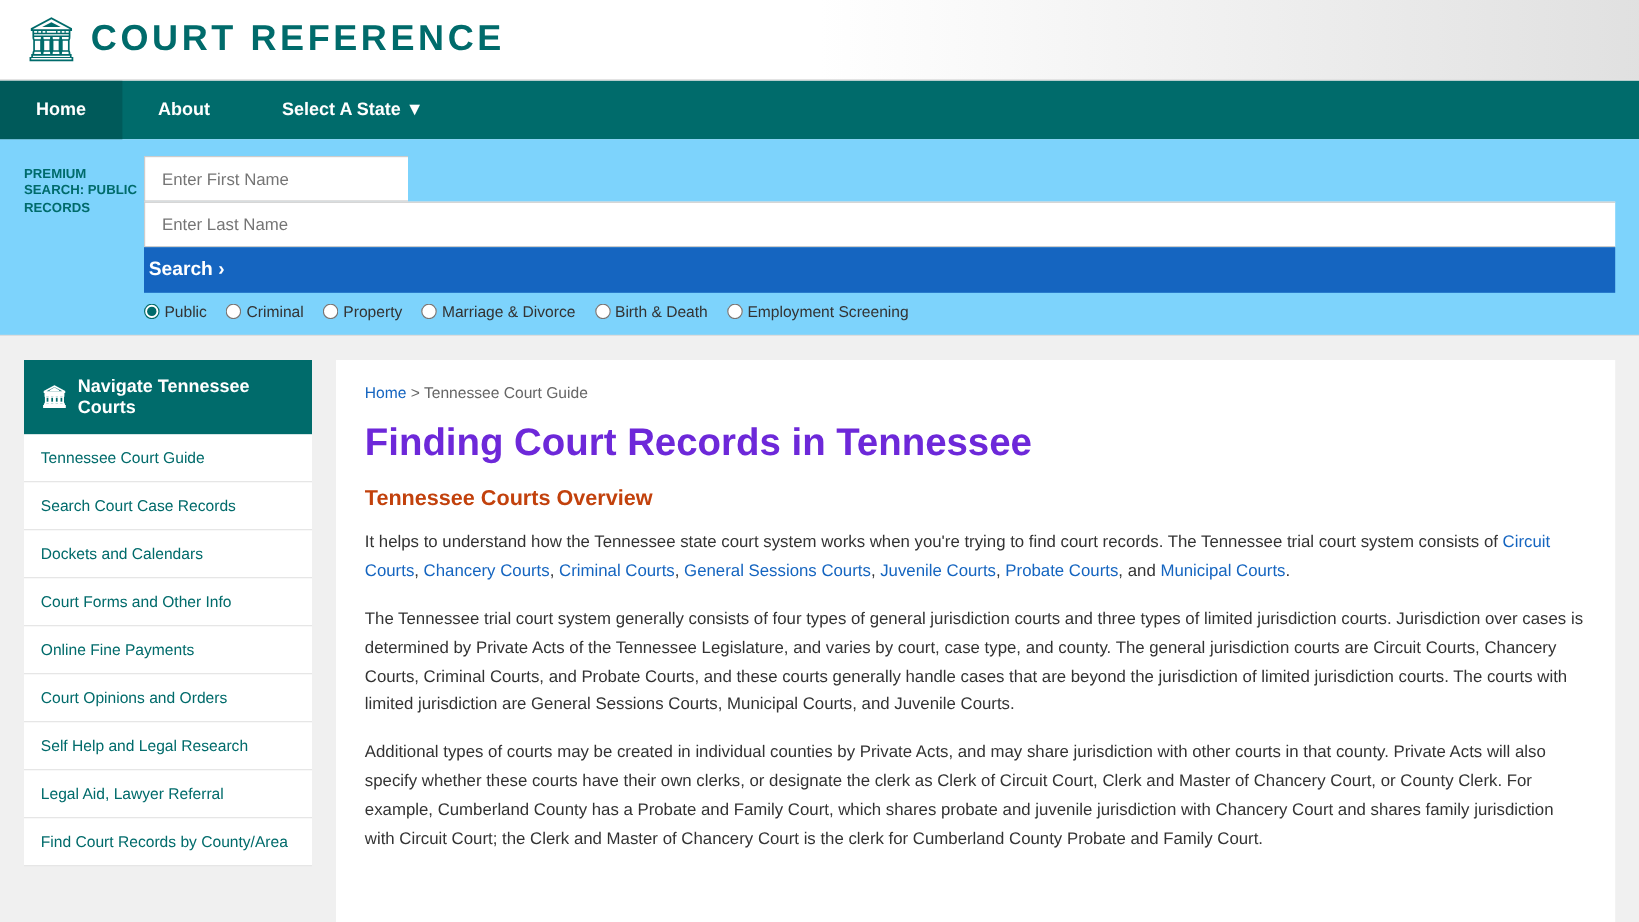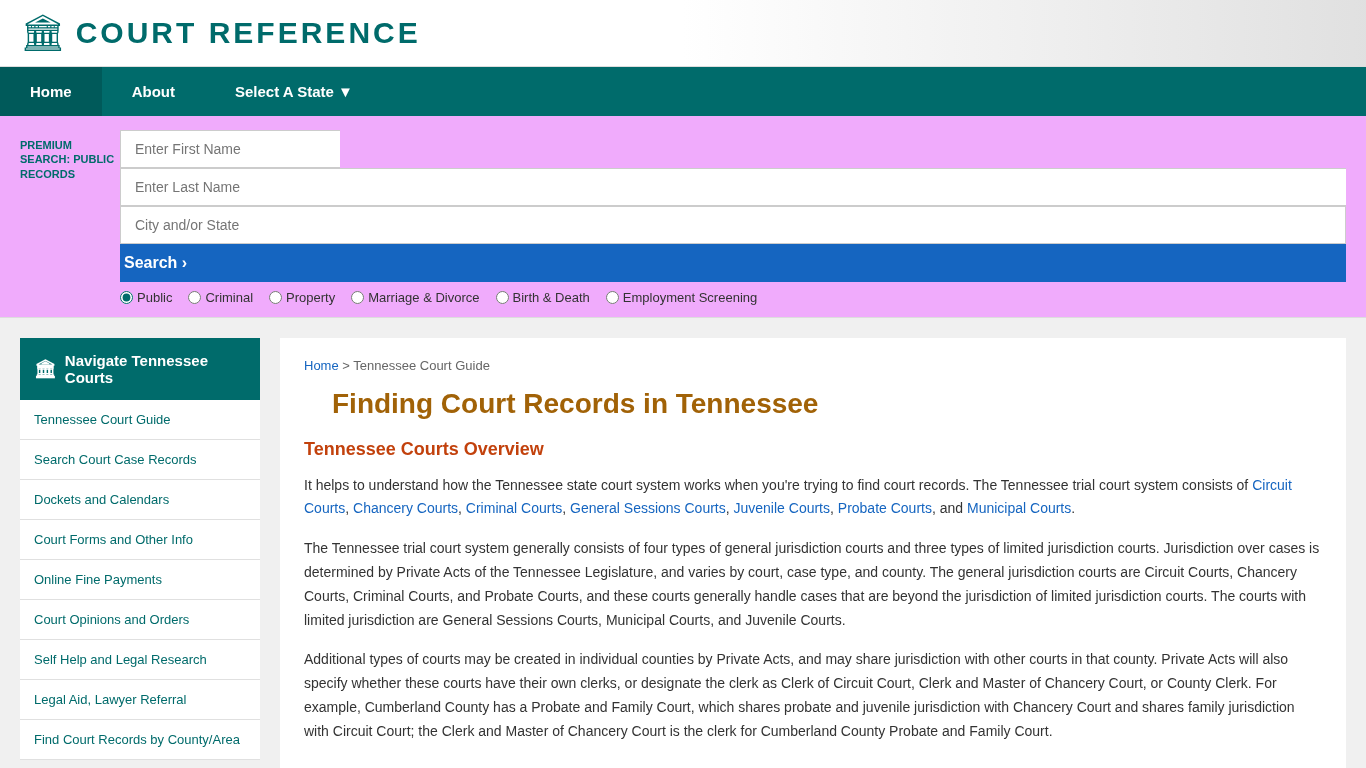--- a/index.html
+++ b/index.html
@@ -54,21 +54,21 @@
       font-size: 15px;
       font-weight: bold;
       display: flex;
       align-items: center;
       gap: 4px;
     }
     .nav-item.active { background: #005a5a; }
 
     
     #search-bar {
-      background: #f0abfc;
+      background: #7dd3fc;
       padding: 14px 20px 12px 20px;
       border-bottom: 1px solid #ddd;
       display: flex;
       align-items: flex-start;
       gap: 0;
     }
     .premium-label {
       color: #006b6b;
       font-size: 11px;
       font-weight: bold;
@@ -173,26 +173,25 @@
     }
     .breadcrumb {
       font-size: 13px;
       color: #666;
       margin-bottom: 14px;
     }
     .breadcrumb a { color: #1565c0; text-decoration: none; }
     .breadcrumb span { color: #666; }
 
     .page-title {
-      font-size: 28px;
-      font-weight: bold;
-      color: #a16207;
+      font-size: 32px;
+      font-weight: bold;
+      color: #6d28d9;
       margin-bottom: 18px;
       line-height: 1.2;
-      margin-left: 28px;
     }
     .section-title {
       font-size: 18px;
       font-weight: bold;
       color: #c2410c;
       margin-bottom: 14px;
     }
     .body-text {
       font-size: 14px;
       line-height: 1.7;
@@ -217,21 +216,20 @@
   <div class="nav-item">About</div>
   <div class="nav-item">Select A State ▼</div>
 </nav>
 
 <div id="search-bar">
   <div class="premium-label">PREMIUM SEARCH: PUBLIC RECORDS</div>
   <div class="search-inputs">
     <div class="search-row">
       <input class="search-input" type="text" placeholder="Enter First Name" style="">
       <input class="search-input" type="text" placeholder="Enter Last Name" style="">
-      <input class="search-input" type="text" placeholder="City and/or State" style="">
       <button class="search-btn">Search  ›</button>
     </div>
     <div class="radio-row">
       <label class="radio-item">
           <input type="radio" name="rectype" checked="" style=""> 
           <span>Public</span>
         </label>
       <label class="radio-item">
           <input type="radio" name="rectype" style=""> 
           <span>Criminal</span>

